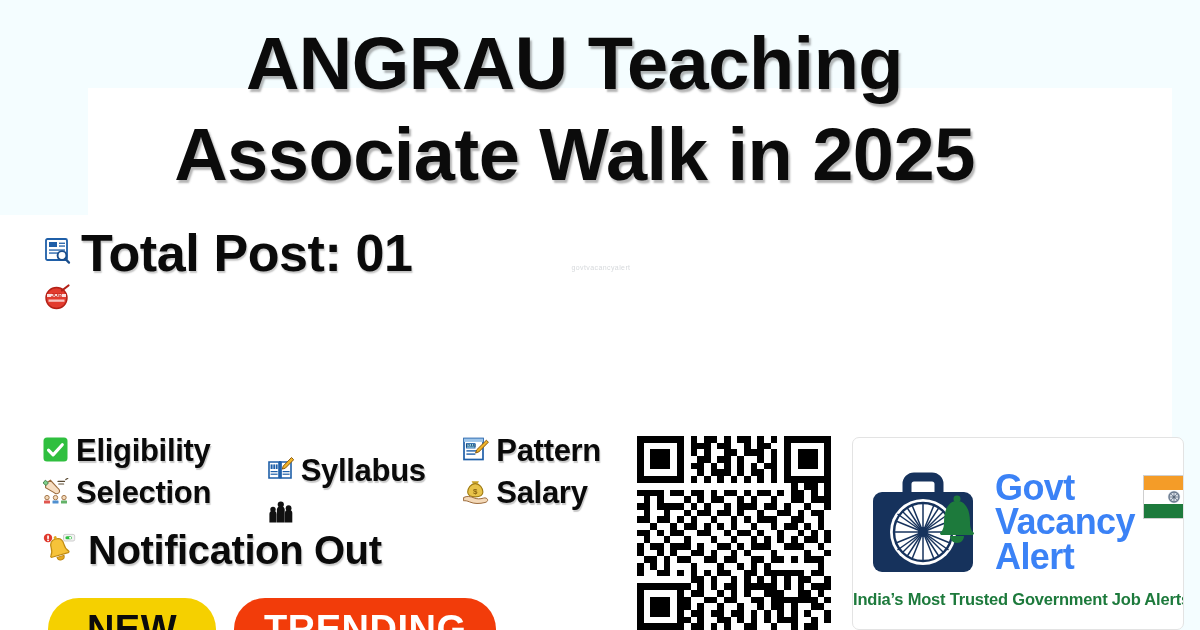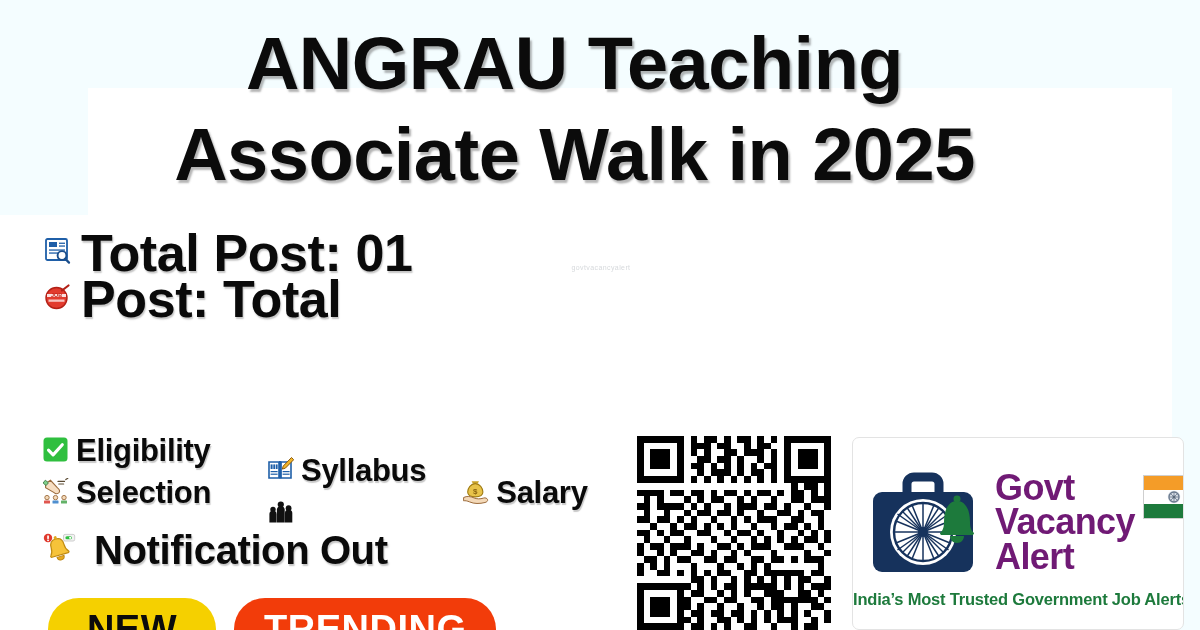--- a/index.html
+++ b/index.html
@@ -99,21 +99,21 @@
     text-shadow:1px 1.5px 1px rgba(110,110,110,0.38);
   }
   .fcell.c1 { width:225px; }
   .fcell.c2 { width:196px;margin-top:39px; }
   .fcell.c3 { width:180px; }
 
   
   .notif {
     position:absolute;
     left:42px; top:528px;
-    display:flex; align-items:center; gap:18px;
+    display:flex; align-items:center; gap:12px;
     z-index:6;
   }
   .notif .txt {
     font-size:40px;
     font-weight:bold;
     color:#0a0a0a;
     letter-spacing:-0.4px;
     text-shadow:1px 2px 1.5px rgba(110,110,110,0.4);
     white-space:nowrap;
   }
@@ -165,21 +165,21 @@
     left:14px; top:22px;
     width:306px; height:125px;
     display:flex;
     align-items:center;
     gap:6px;
   }
   .logowords {
     font-size:36px;
     line-height:0.96;
     font-weight:bold;
-    color:#701a75;
+    color:#3b82f6;
     letter-spacing:-0.6px;
   }
   .flagbox { margin-left:2px; margin-top:-48px; }
   .tagline {
     position:absolute;
     left:0; top:152px;
     width:332px;
     text-align:center;
     font-size:16.5px;
     font-weight:bold;
@@ -225,21 +225,20 @@
       <span class="ico">
         <svg width="30" height="30" viewBox="0 0 30 30">
           <circle cx="14.5" cy="16" r="10.5" fill="#e23b2e"></circle>
           <circle cx="14.5" cy="16" r="10.5" fill="none" stroke="#b32016" stroke-width="1.4"></circle>
           <path d="M5 12h19v3H5z" fill="#fff" opacity="0.85"></path>
           <path d="M6.5 17.5h16v2.3h-16z" fill="#fff" opacity="0.7"></path>
           <text x="14.5" y="14.6" font-size="5.4" font-weight="bold" fill="#c5261b" text-anchor="middle" font-family="Liberation Sans, sans-serif">JOB</text>
           <line x1="20" y1="8.5" x2="26.5" y2="3.5" stroke="#b32016" stroke-width="2.2" stroke-linecap="round"></line>
         </svg>
       </span>
-      <span class="txt">Post: Total</span>
     </div>
   </div>
 
   <div class="features">
 
     <div class="frow">
 
       <div class="fcell c1">
         <span class="ico">
           <svg width="27" height="27" viewBox="0 0 27 27">
@@ -264,20 +263,34 @@
                 <rect x="3.6" y="18.6" width="7" height="1.2"></rect>
               <rect x="15.6" y="16" width="7" height="1.2"></rect>
                 <rect x="15.6" y="18.6" width="7" height="1.2"></rect>
             </g>
             <path d="M24.5 2.5l2.2 2.2-8.4 8.5-3 .9.9-3z" fill="#f0b429" stroke="#8a5a10" stroke-width="1"></path>
           </svg>
         </span>
         <span class="txt">Syllabus</span>
       </div>
 
+      <div class="fcell c3">
+        <span class="ico">
+          <svg width="27" height="27" viewBox="0 0 27 27">
+            <rect x="2" y="2.5" width="19" height="21" fill="#fff" stroke="#1f5fa8" stroke-width="1.7"></rect>
+            <rect x="2" y="2.5" width="19" height="3.4" fill="#9fc6ea"></rect>
+            <rect x="4.4" y="7.6" width="8.6" height="4.4" fill="#a9e3f0" stroke="#1f5fa8" stroke-width="0.9"></rect>
+            <text x="8.7" y="11.1" font-size="3.5" font-weight="bold" fill="#14406f" text-anchor="middle" font-family="Liberation Sans, sans-serif">EXAM</text>
+            <rect x="4.4" y="14.2" width="13" height="1.4" fill="#1f5fa8"></rect>
+            <rect x="4.4" y="17.4" width="9" height="1.4" fill="#1f5fa8"></rect>
+            <path d="M24.4 4.2l2 2-9.6 9.7-3.2 1.1 1.1-3.2z" fill="#f0b429" stroke="#8a5a10" stroke-width="1"></path>
+          </svg>
+        </span>
+        <span class="txt">Pattern</span>
+      </div>
     </div>
 
     <div class="frow">
 
       <div class="fcell c1">
         <span class="ico">
           <svg width="27" height="27" viewBox="0 0 27 27">
             <g fill="#f4d9b8" stroke="#9c6b3c" stroke-width="0.9">
               <circle cx="5" cy="19.6" r="2.2"></circle>
                 <circle cx="13.5" cy="19.6" r="2.2"></circle>

